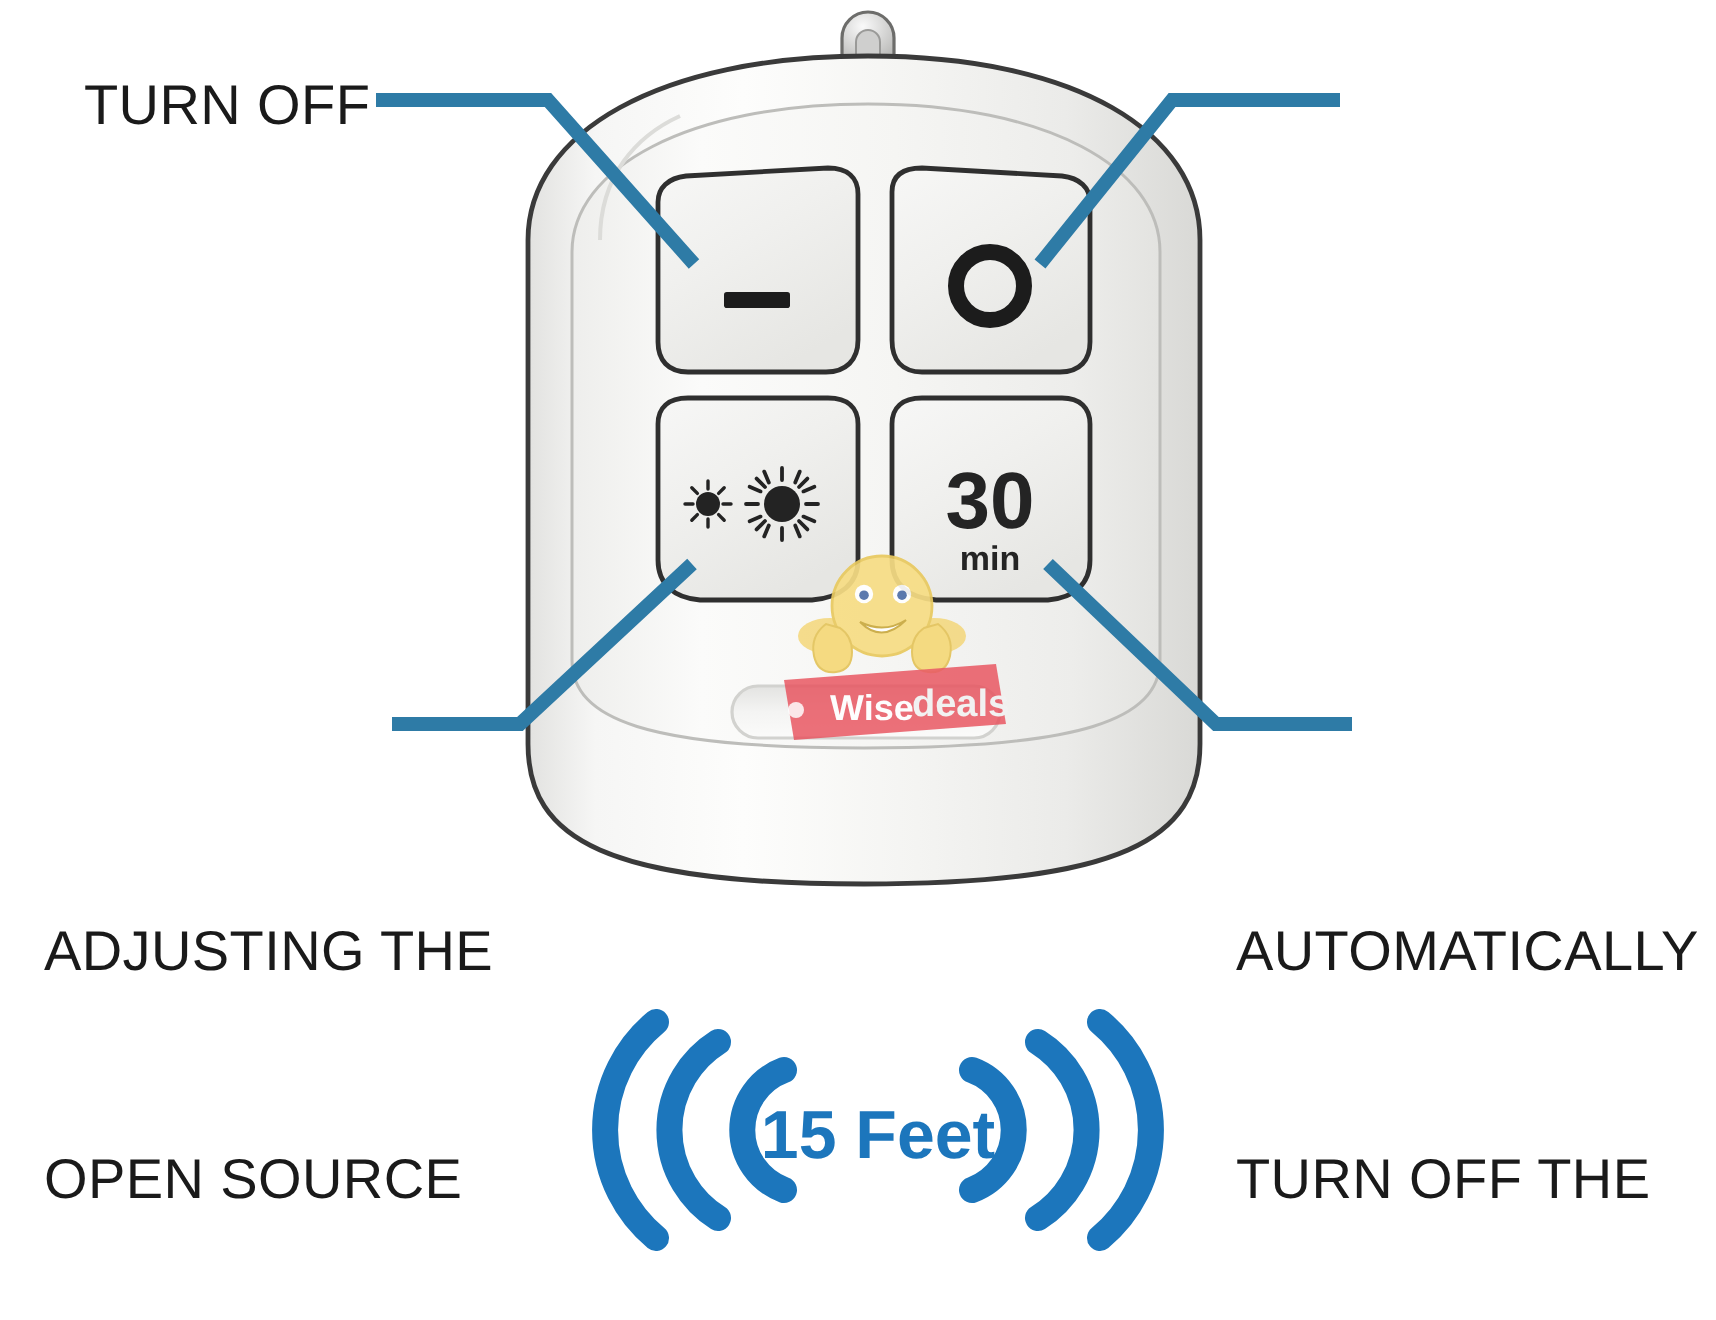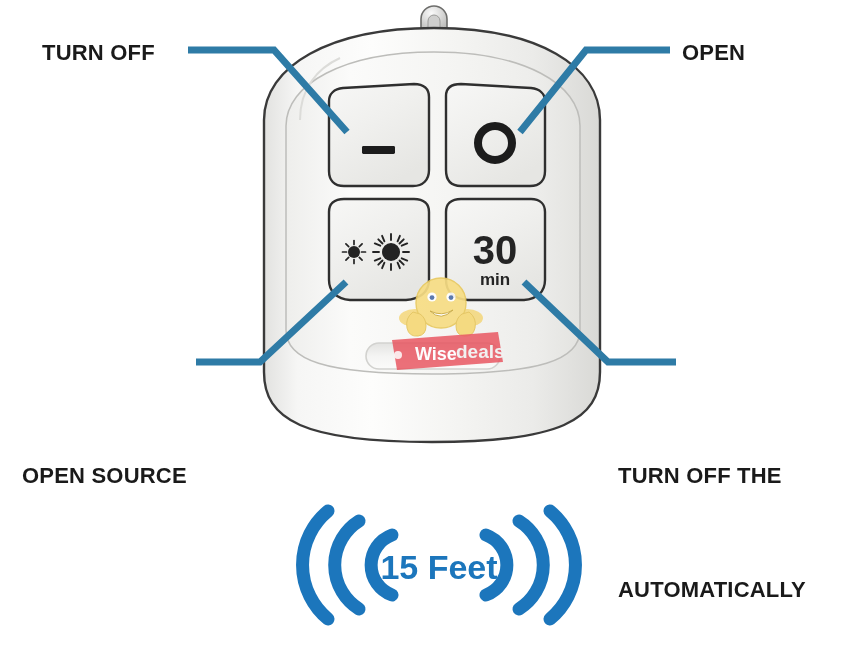--- a/index.html
+++ b/index.html
@@ -20,22 +20,22 @@
   #vector-layer {
     position: absolute;
     left: 0;
     top: 0;
     width: 858px;
     height: 660px;
   }
   .callout-text {
     position: absolute;
     color: #1a1a1a;
-    font-size: 22px;
-    font-weight: 700;
+    font-size: 28px;
+    font-weight: 400;
     letter-spacing: 0.2px;
     line-height: 38px;
     white-space: pre;
   }
   #label-turn-off { left: 42px; top: 34px; }
   #label-open { left: 682px; top: 34px; }
   #label-adjusting { left: 22px; top: 381px; }
   #label-automatic { left: 618px; top: 381px; }
 </style>
 </head>
@@ -232,27 +232,27 @@
         <path d="M 392 340 L 498 332 L 503 362 L 397 370 Z" fill="#e8505b" opacity="0.88"></path>
         <circle cx="398" cy="355" r="4" fill="#ffffff" opacity="0.85"></circle>
         <text x="415" y="360" font-family="Liberation Sans, sans-serif" font-size="18" font-weight="bold" fill="#ffffff">Wise</text>
         <text x="456" y="358" font-family="Liberation Sans, sans-serif" font-size="19" font-weight="bold" fill="#f2f2f2">deals</text>
       </g>
     </g>
   </svg>
 
   <div class="callout-text" id="label-turn-off">TURN OFF</div>
 
-  <div class="callout-text" id="label-open">OPEN</div>
 
   <div class="callout-text" id="label-adjusting">
+    <div>ADJUSTING THE</div>
     <div>OPEN SOURCE</div>
     
   </div>
 
   <div class="callout-text" id="label-automatic">
+    <div>AUTOMATICALLY</div>
     <div>TURN OFF THE</div>
-    <div>AUTOMATICALLY</div>
     
     
   </div>
 
 </div>
 
 </body></html>

